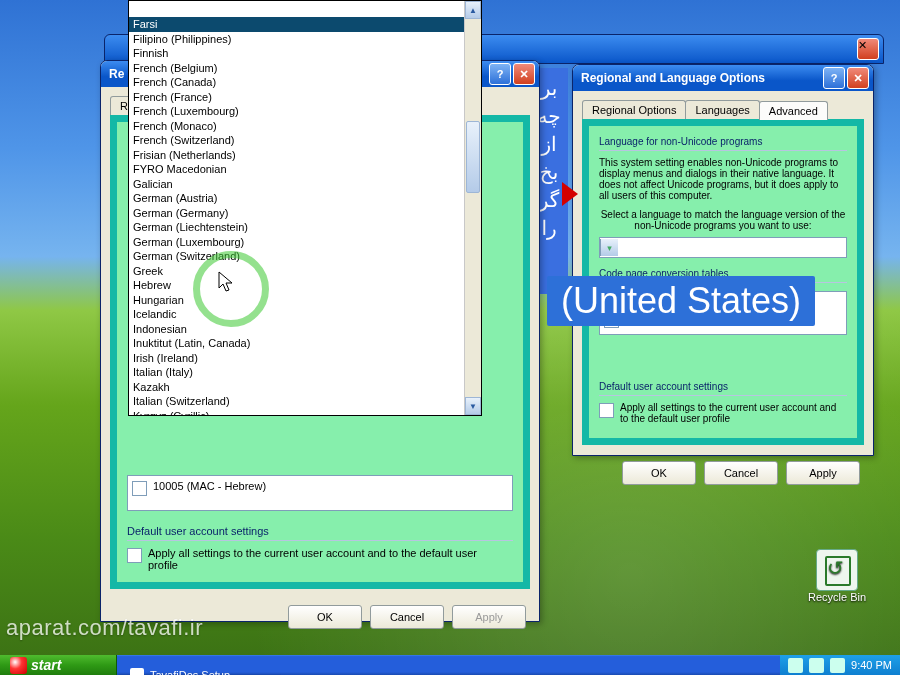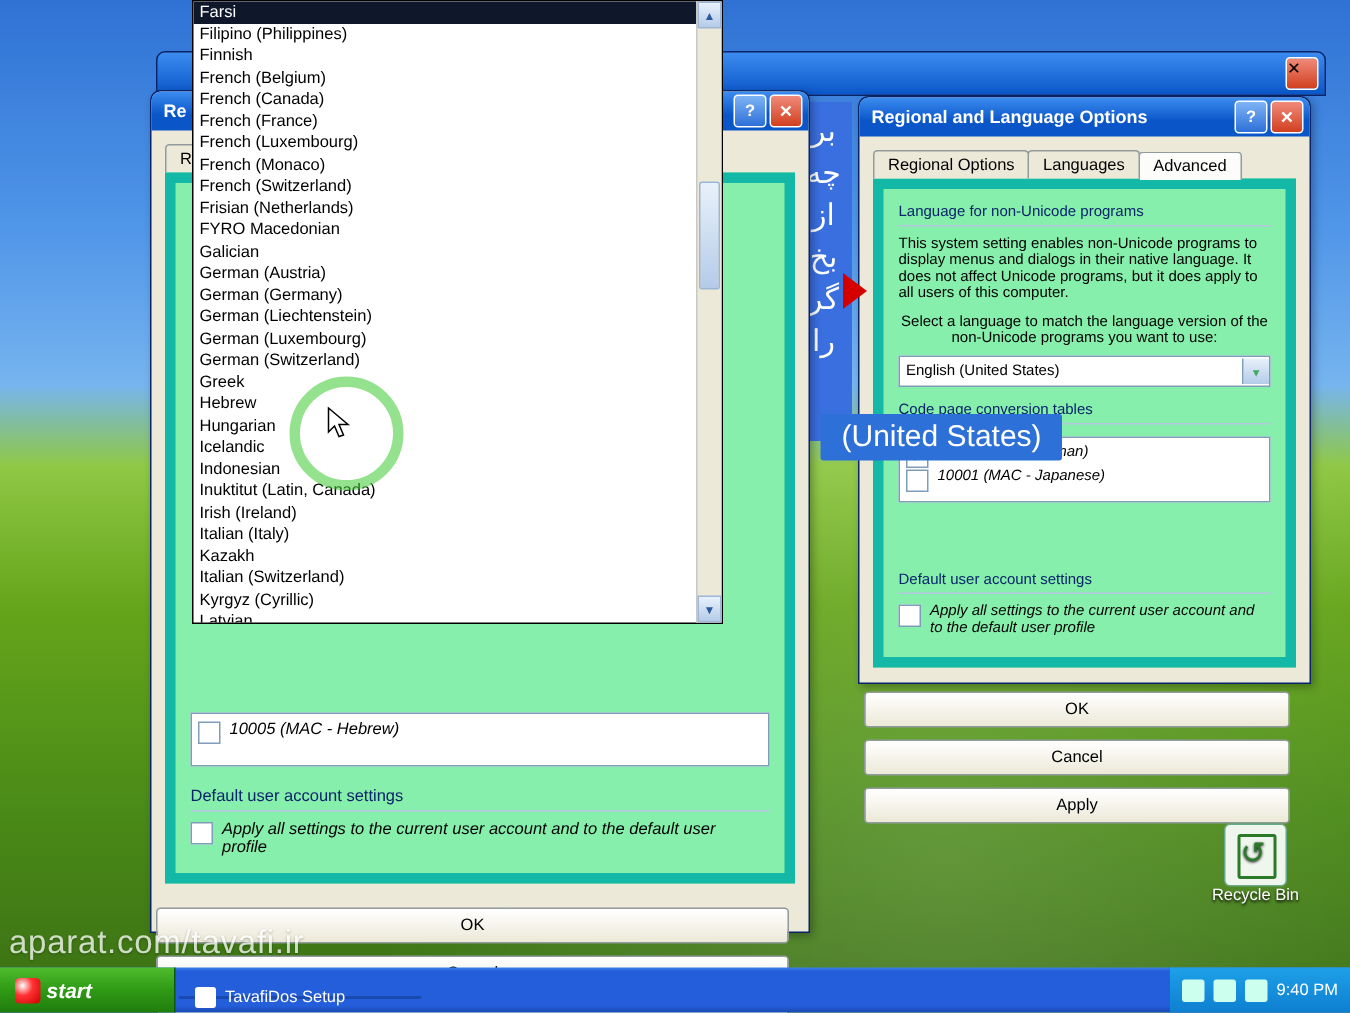--- a/index.html
+++ b/index.html
@@ -10,21 +10,21 @@
       linear-gradient(to bottom,#2f72d4 0%,#4f95e8 22%,#76b4ef 38%,#8fc845 46%,#65a51b 60%,#4a8a17 80%,#3a6f14 100%);
   }
   
   #recycle{position:absolute;right:30px;bottom:72px;width:66px;text-align:center;color:#fff;text-shadow:0 1px 2px #000;}
   #recycle .ico{width:40px;height:40px;margin:0 auto;background:#eef6ee;border:1px solid #6a8;border-radius:4px;position:relative;}
   #recycle .ico:before{content:"";position:absolute;left:8px;top:6px;width:22px;height:26px;border:2px solid #2a7a2a;border-radius:2px;}
   #recycle .ico:after{content:"↺";position:absolute;left:10px;top:6px;font-size:20px;color:#2a7a2a;}
   
   #wm{position:absolute;left:6px;bottom:34px;color:#fff;opacity:.75;font-size:22px;font-family:Arial;text-shadow:0 1px 2px rgba(0,0,0,.4);letter-spacing:.5px;}
   
-  #taskbar{position:absolute;left:0;right:0;bottom:0;height:30px;
+  #taskbar{position:absolute;left:0;right:0;bottom:0;height:20px;
     background:linear-gradient(to bottom,#3a81ea 0%,#245edb 8%,#245edb 85%,#1a4ab0 100%);
     display:flex;align-items:stretch;color:#fff;}
   #start-btn{width:96px;background:linear-gradient(to bottom,#4fbb2e 0%,#2f9a15 50%,#1f7d0d 100%);
     display:flex;align-items:center;gap:4px;font-weight:bold;font-style:italic;padding:0 10px;border-right:1px solid #0f5a07;font-size:14px;}
   #start-btn .orb{width:17px;height:17px;border-radius:3px;background:radial-gradient(circle at 30% 30%,#fff,#f33 40%,#c00);}
   .task-item{margin:19px 2px;padding:0 10px;display:flex;align-items:center;gap:6px;border:1px solid #1a4ab0;border-radius:2px;
     background:linear-gradient(to bottom,#5a9bee,#3a7edb);min-width:140px;}
   #tray{margin-left:auto;background:linear-gradient(to bottom,#1ea0e8,#0e7fd0);display:flex;align-items:center;gap:6px;padding:0 8px;}
   #tray .ti{width:15px;height:15px;background:#cfe;border-radius:2px;}
   #clock{font-size:11px;}
@@ -42,43 +42,43 @@
   .tab{padding:3px 9px;border:1px solid #919b9c;border-bottom:none;background:#ece9d8;border-radius:3px 3px 0 0;margin-right:-1px;position:relative;}
   .tab.active{background:#fcfcfa;z-index:2;top:1px;}
   .tabpage{margin:0 6px 6px 6px;border:7px solid #14b8a6;background:#86efac;padding:10px;}
   .group-title{color:#0a246a;}
   .group-line{height:1px;background:#b7c5e0;margin:3px 0 6px 0;}
   .desc{color:#000;}
   .combo{margin-top:6px;border:1px solid #7f9db9;background:#fff;height:19px;display:flex;align-items:center;}
   .combo span{flex:1;padding:0 4px;color:#000;}
   .combo .arrow{width:17px;height:17px;background:linear-gradient(to bottom,#e8f1fb,#b4cbe8);border-left:1px solid #7f9db9;display:flex;align-items:center;justify-content:center;font-size:9px;color:#4a6;}
   .listframe{margin-top:8px;border:1px solid #7f9db9;background:#fff;padding:4px;}
-  .chk{display:flex;align-items:flex-start;gap:6px;color:#000;font-style:italic;}
+  .chk{display:flex;align-items:flex-start;gap:6px;color:#000;}
   .chk .box{width:13px;height:13px;border:1px solid #7f9db9;background:#fff;flex:none;display:flex;align-items:center;justify-content:center;color:#2a7a2a;font-size:11px;margin-top:1px;}
-  .btnrow{display:flex;gap:8px;justify-content:flex-end;padding:10px 10px 10px 0;flex-direction:column;}
+  .btnrow{display:flex;gap:8px;justify-content:flex-end;padding:10px 10px 10px 0;}
   .btn{min-width:72px;height:22px;border:1px solid #919b9c;background:linear-gradient(to bottom,#fff,#ece9d8);border-radius:3px;display:flex;align-items:center;justify-content:center;}
   .btn.disabled{color:#9a9a9a;}
   
   #dlg-left{left:100px;top:60px;width:438px;height:560px;}
   #dlg-left .client{background:#ece9d8;}
   
   #dlg-right{left:572px;top:64px;width:300px;height:390px;}
   
   #docbar{position:absolute;left:104px;top:34px;width:774px;height:28px;background:linear-gradient(to bottom,#3c8cf0,#0a56c9);border-radius:6px 6px 0 0;border:1px solid #0a246a;display:flex;justify-content:flex-end;align-items:center;padding-right:4px;}
   #docbar .wbtn{width:20px;height:20px;border:1px solid #fff;border-radius:3px;background:linear-gradient(to bottom,#f08a7a,#d1401f);}
   
   #farsi-strip{position:absolute;left:530px;top:68px;width:38px;height:220px;background:#3a6fe0;color:#fff;font-size:20px;text-align:center;line-height:1.4;padding-top:6px;font-family:Tahoma;}
   #red-arrow{position:absolute;left:562px;top:182px;width:0;height:0;border-top:12px solid transparent;border-bottom:12px solid transparent;border-left:16px solid #d40000;z-index:20;}
   
-  #us-overlay{position:absolute;left:547px;top:276px;background:#2d70d8;color:#fff;font-size:20px;padding:4px 14px;font-family:Arial;z-index:25;border-radius:2px;}
+  #us-overlay{position:absolute;left:547px;top:276px;background:#2d70d8;color:#fff;font-size:36px;padding:4px 14px;font-family:Arial;z-index:25;border-radius:2px;}
   
   #droplist{position:absolute;left:128px;top:0;width:352px;height:414px;background:#fff;border:1px solid #000;z-index:40;display:flex;}
   #droplist ul{list-style:none;margin:0;padding:0;flex:1;overflow:hidden;}
   #droplist li{padding:0 4px;line-height:14.5px;height:14.5px;color:#000;white-space:nowrap;}
-  #droplist li.sel{background:#0f172a;color:#fff;}
+  #droplist li.sel{background:#0c4a6e;color:#fff;margin-top:16px;}
   #droplist .sb{width:16px;background:#ece9d8;border-left:1px solid #c8c8c8;position:relative;}
   #droplist .sb .sbtn{height:16px;background:linear-gradient(to bottom,#e8f1fb,#b4cbe8);border:1px solid #9db6d6;display:flex;align-items:center;justify-content:center;font-size:8px;color:#2a5aa0;}
   #droplist .sb .thumb{position:absolute;top:120px;left:1px;right:1px;height:70px;background:linear-gradient(to bottom,#e8f1fb,#b4cbe8);border:1px solid #9db6d6;border-radius:2px;}
   
   #hl{position:absolute;left:193px;top:251px;width:62px;height:62px;border:7px solid rgba(60,200,50,.55);border-radius:50%;z-index:45;pointer-events:none;}
   #cursor{position:absolute;left:218px;top:271px;z-index:50;pointer-events:none;}
 </style>
 </head>
 <body>
 
@@ -137,21 +137,20 @@
         <div class="tab">Regional Options</div>
         <div class="tab">Languages</div>
         <div class="tab active">Advanced</div>
       </div>
       <div class="tabpage" style="height:292px;font-size:10px;">
         <div class="group-title">Language for non-Unicode programs</div>
         <div class="group-line"></div>
         <div class="desc">This system setting enables non-Unicode programs to display menus and dialogs in their native language. It does not affect Unicode programs, but it does apply to all users of this computer.</div>
         <div class="desc" style="margin-top:8px;text-align:center;">Select a language to match the language version of the non-Unicode programs you want to use:</div>
         <div class="combo">
-          <span>English (United States)</span>
           <div class="arrow">▾</div>
         </div>
         <div style="height:10px;"></div>
         <div class="group-title">Code page conversion tables</div>
         <div class="group-line"></div>
         <div class="listframe" style="height:34px;">
           <div class="chk">
             <span class="box">✓</span>
             <span>10000 (MAC - Roman)</span>
           </div>

